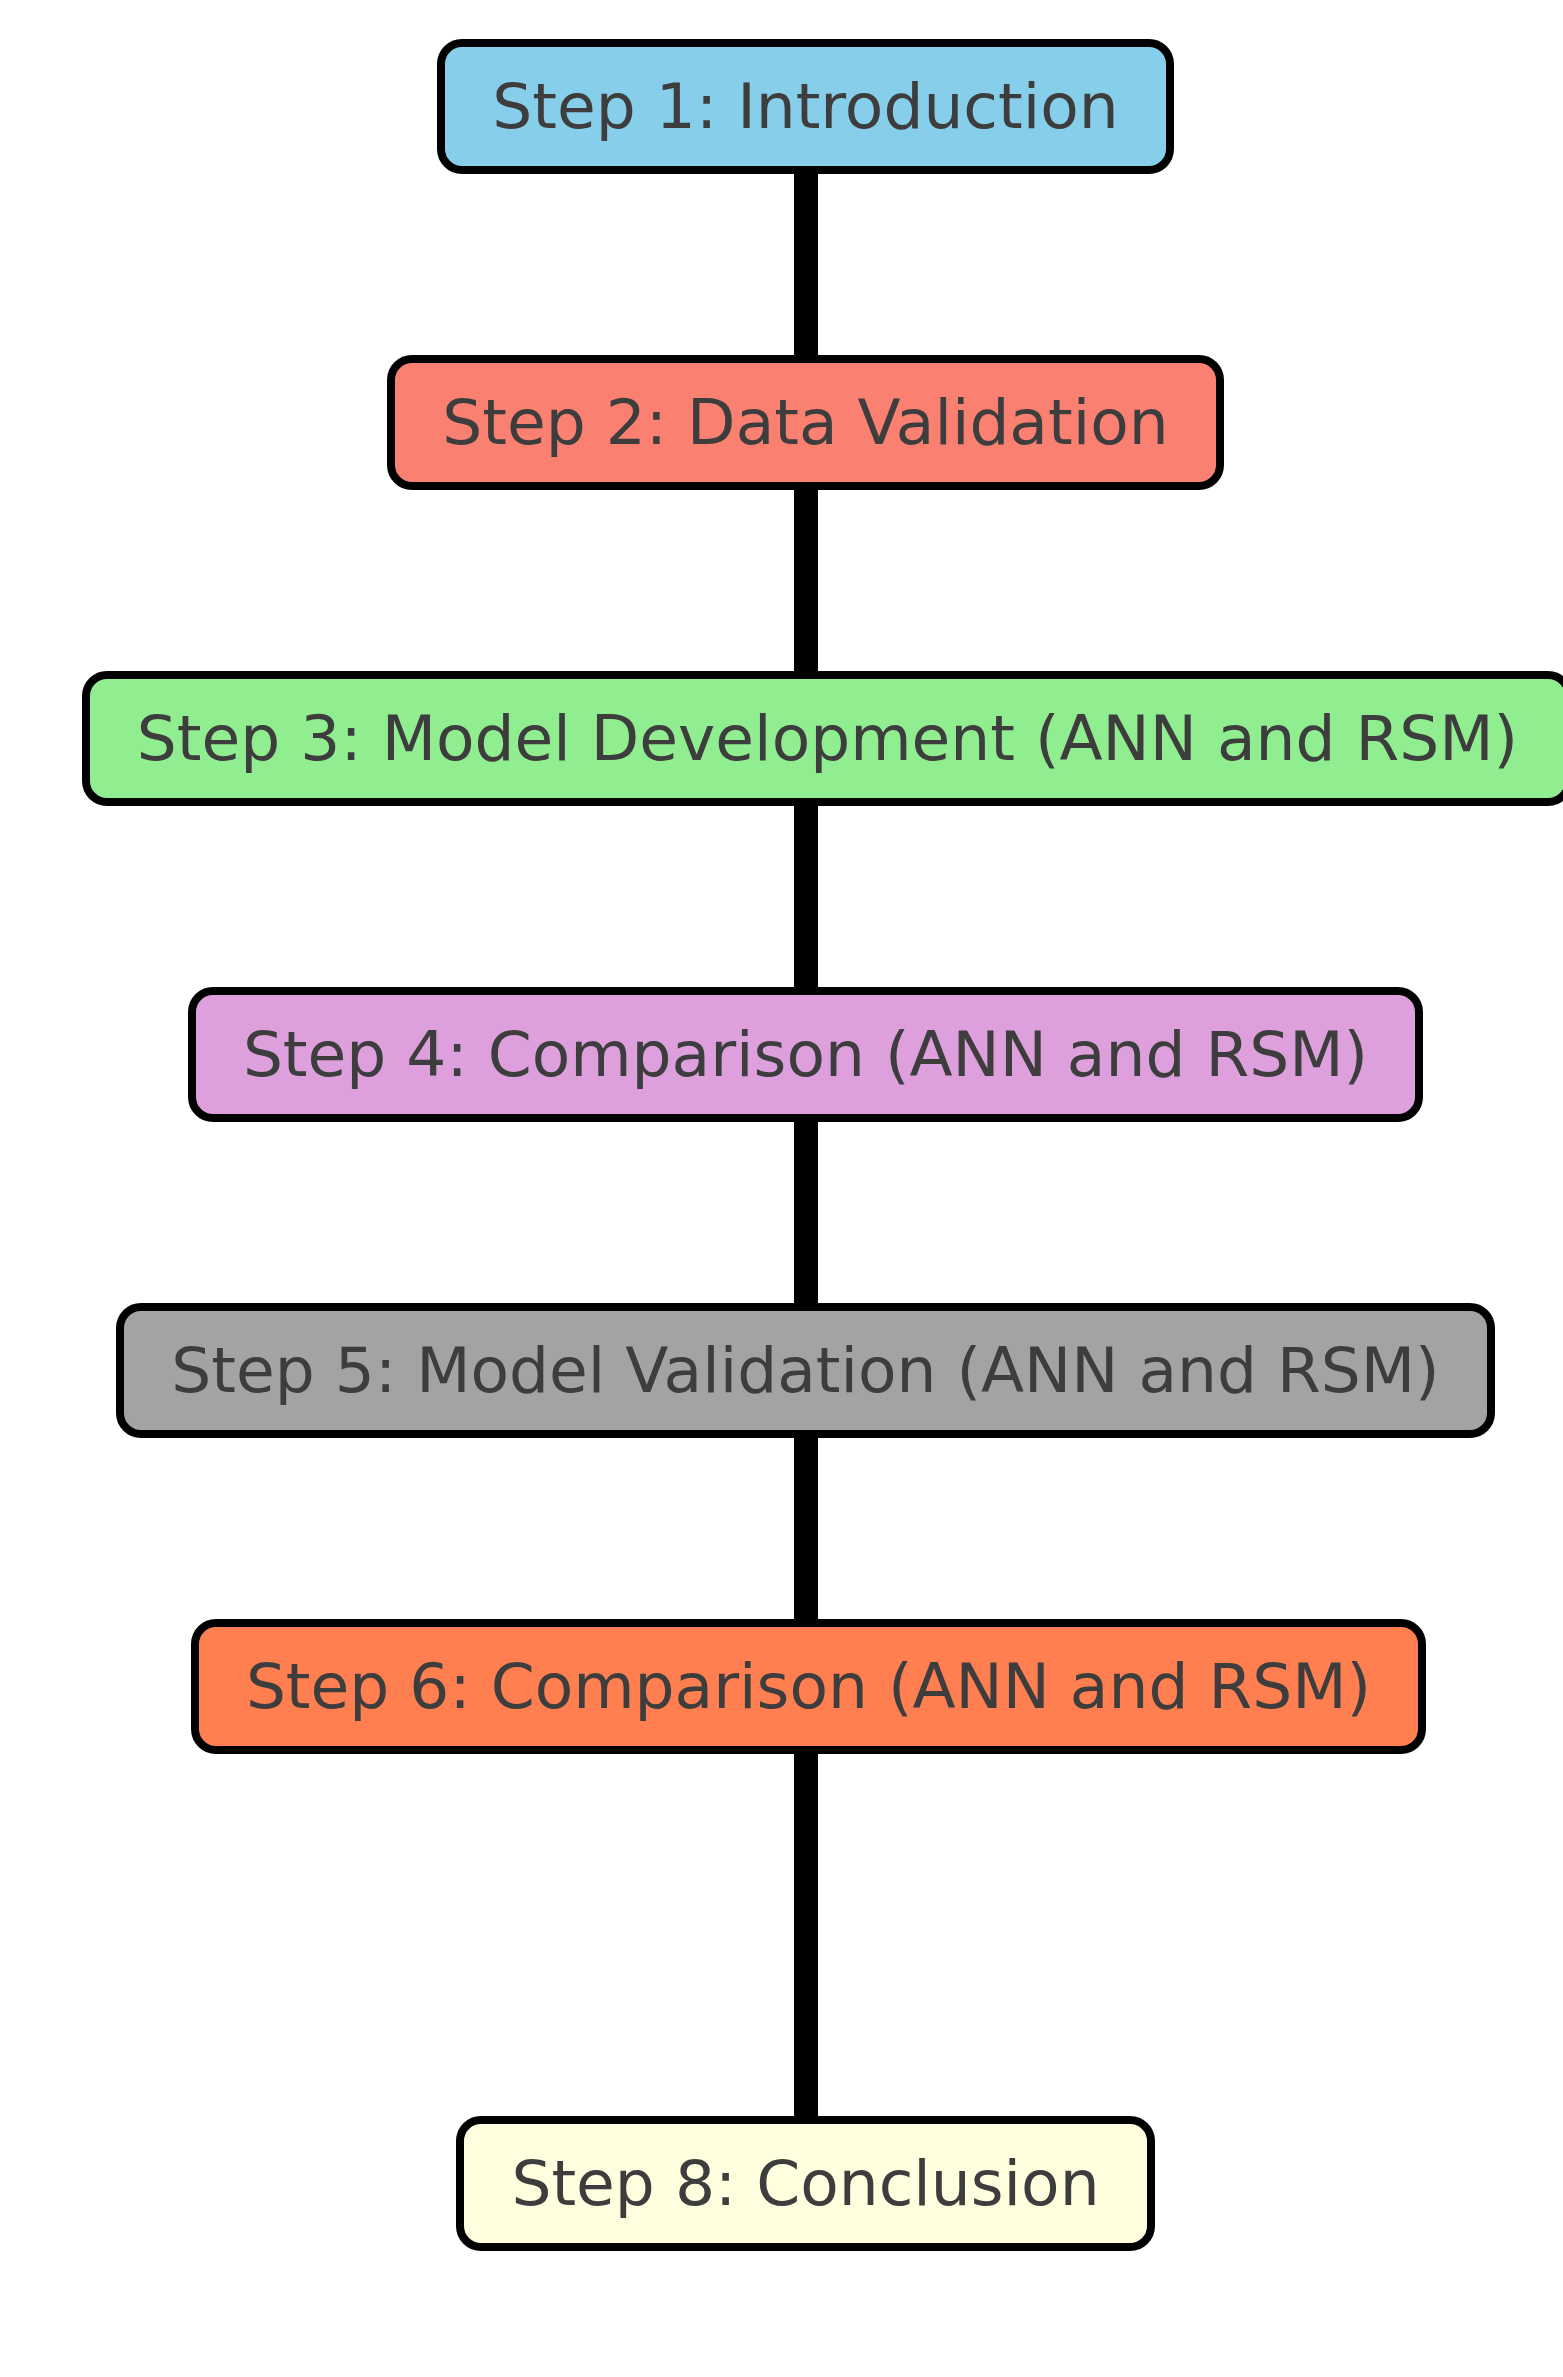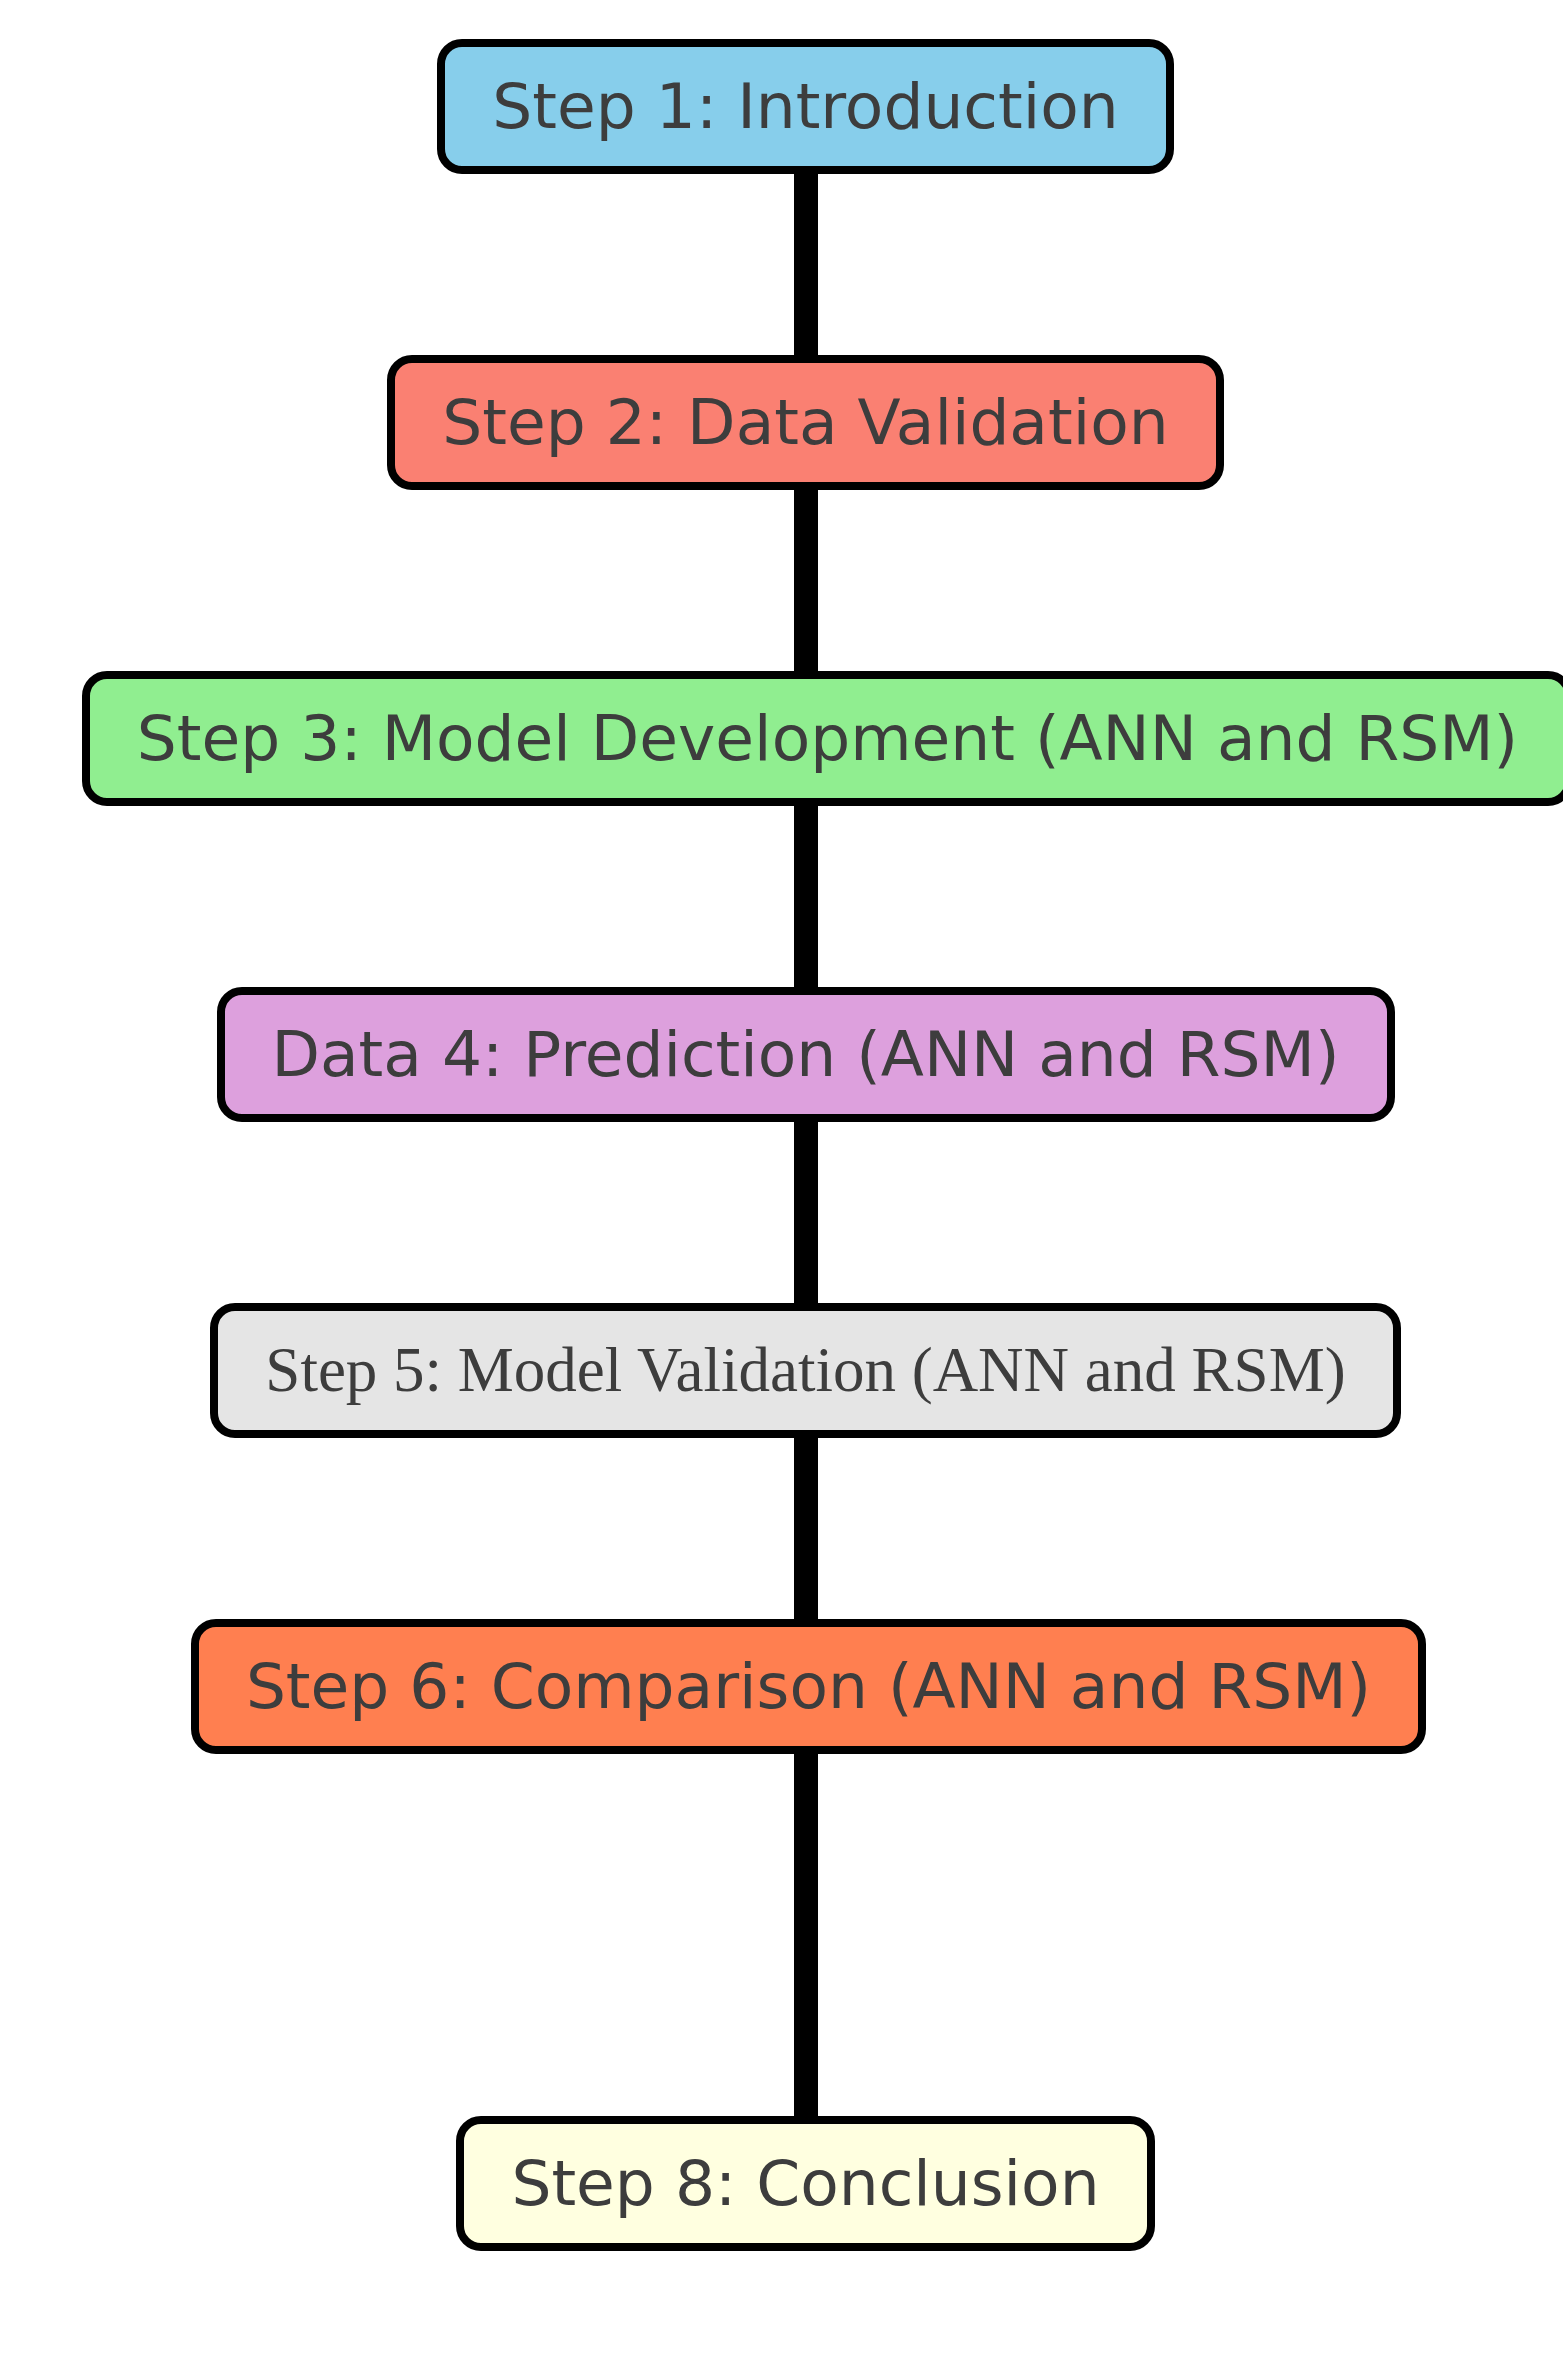--- a/index.html
+++ b/index.html
@@ -64,26 +64,26 @@
 
   <div class="connector"></div>
 
   <div class="step-box" style="background: rgb(144, 238, 144); margin-left: 44px;">
     <span class="step-label">Step 3: Model Development (ANN and RSM)</span>
   </div>
 
   <div class="connector"></div>
 
   <div class="step-box" style="background: rgb(221, 160, 221);">
-    <span class="step-label">Data 4: Prediction (ANN and RSM)</span>
+    <span class="step-label">Step 4: Comparison (ANN and RSM)</span>
   </div>
 
   <div class="connector"></div>
 
-  <div class="step-box" style="background: #e5e5e5; font-family: Liberation Serif, serif;">
+  <div class="step-box" style="background: #a3a3a3;">
     <span class="step-label">Step 5: Model Validation (ANN and RSM)</span>
   </div>
 
   <div class="connector"></div>
 
   <div class="step-box" style="background: rgb(255, 127, 80); margin-left: 6px;">
     <span class="step-label">Step 6: Comparison (ANN and RSM)</span>
   </div>
 
   <div class="connector"></div>

